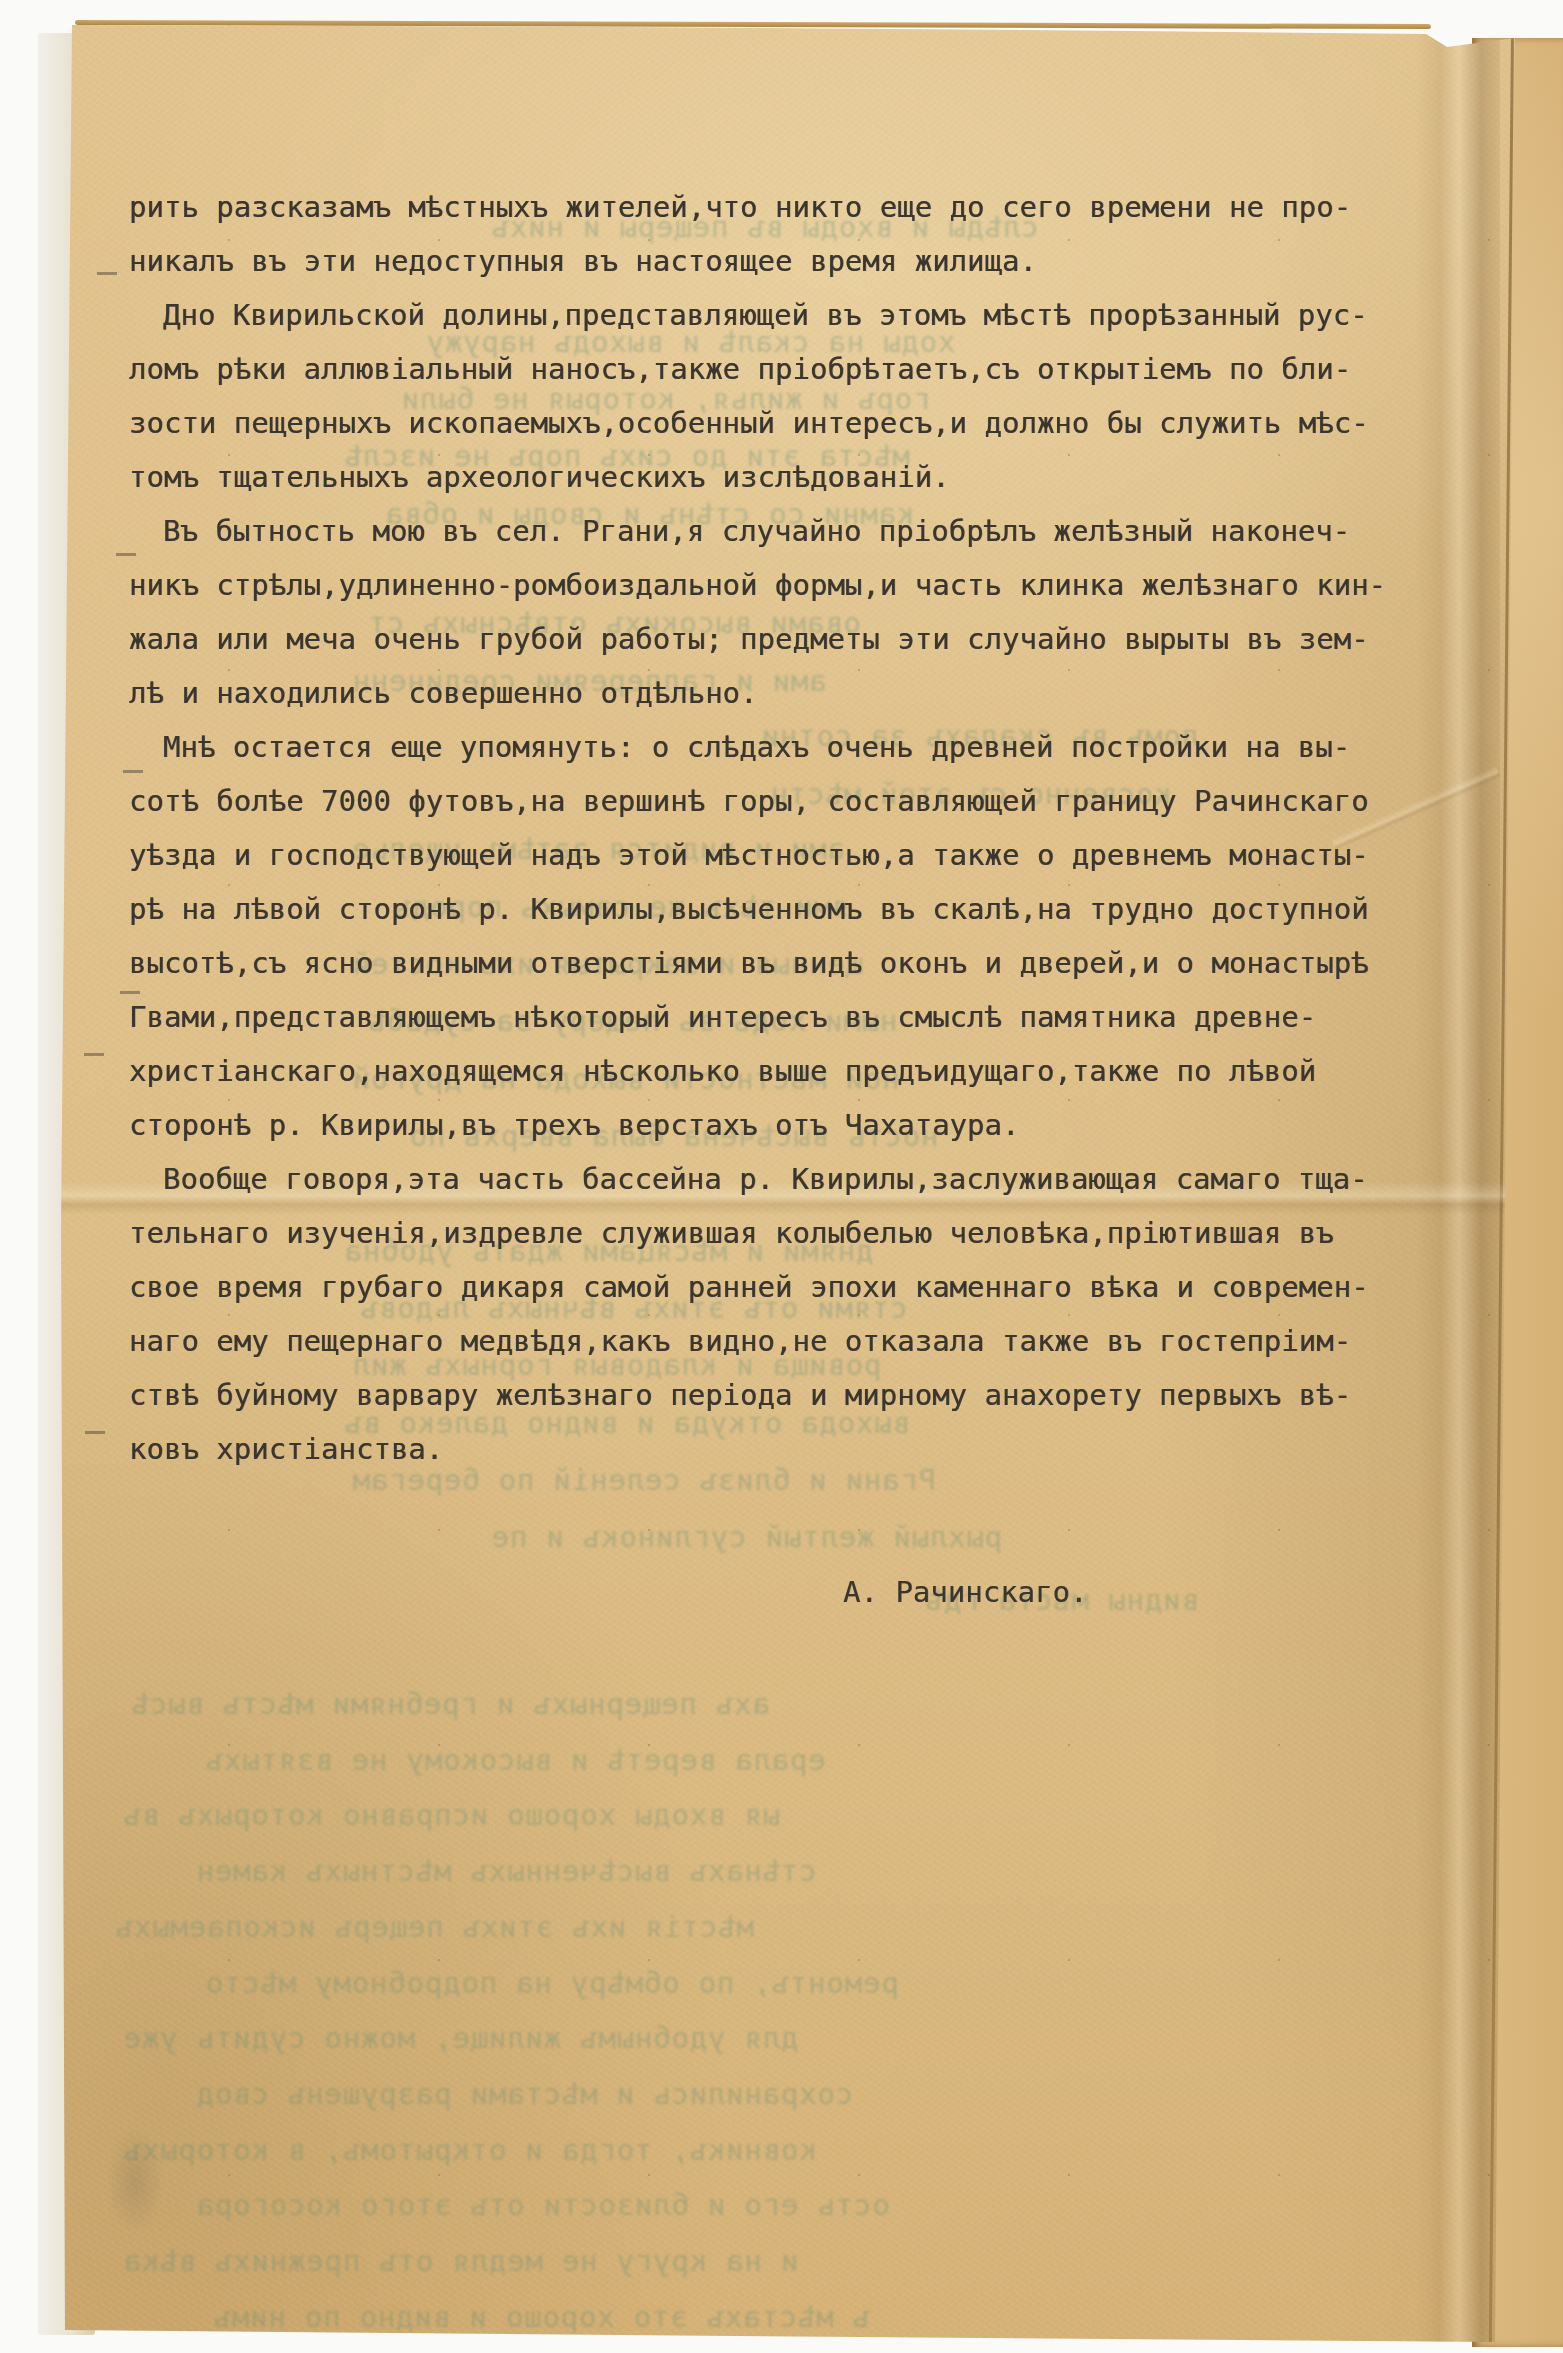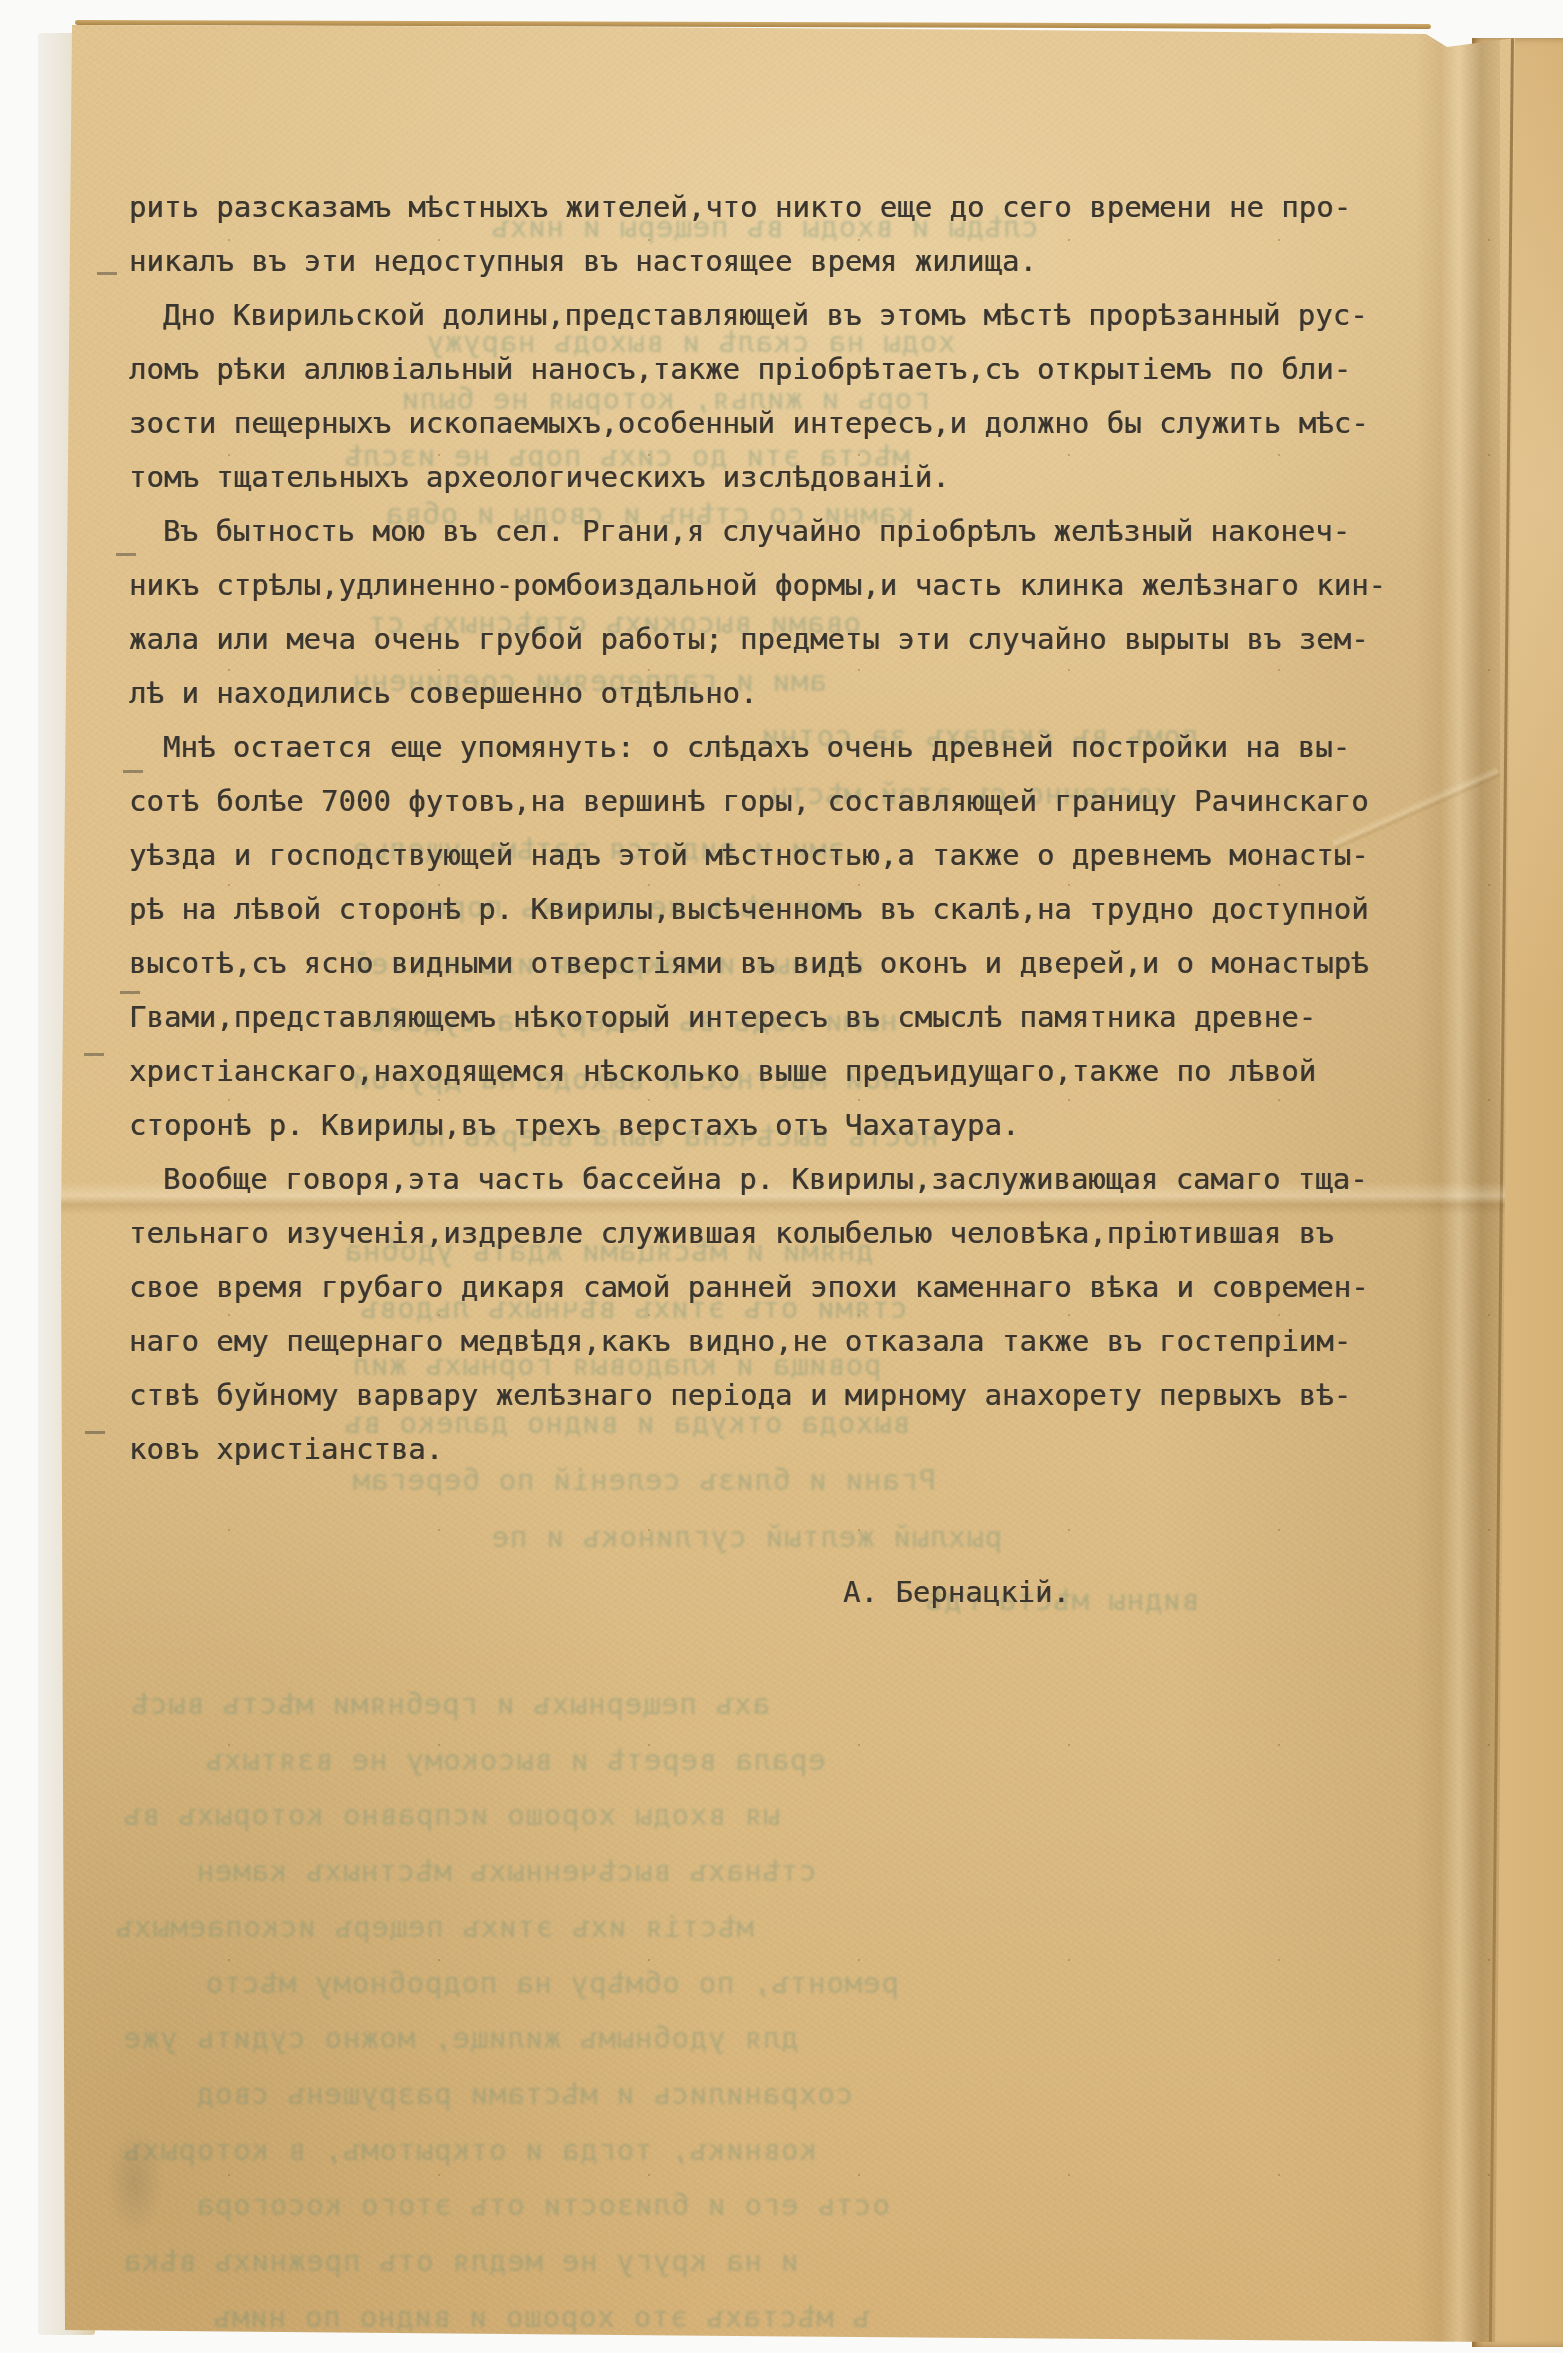--- a/index.html
+++ b/index.html
@@ -165,21 +165,21 @@
       </div>
 
     <div class="fold-vertical"></div>
     <div class="fold-line"></div>
     <div class="crease-horizontal"></div>
     <div class="crease-diag"></div>
     <div class="smudge"></div>
 
     <div class="text-block" id="text-block"><div class="tline">рить разсказамъ мѣстныхъ жителей,что никто еще до сего времени не про-</div><div class="tline">никалъ въ эти недоступныя въ настоящее время жилища.</div><div class="tline indent">Дно Квирильской долины,представляющей въ этомъ мѣстѣ прорѣзанный рус-</div><div class="tline">ломъ рѣки аллювіальный наносъ,также пріобрѣтаетъ,съ открытіемъ по бли-</div><div class="tline">зости пещерныхъ ископаемыхъ,особенный интересъ,и должно бы служить мѣс-</div><div class="tline">томъ тщательныхъ археологическихъ изслѣдованій.</div><div class="tline indent">Въ бытность мою въ сел. Ргани,я случайно пріобрѣлъ желѣзный наконеч-</div><div class="tline">никъ стрѣлы,удлиненно-ромбоиздальной формы,и часть клинка желѣзнаго кин-</div><div class="tline">жала или меча очень грубой работы; предметы эти случайно вырыты въ зем-</div><div class="tline">лѣ и находились совершенно отдѣльно.</div><div class="tline indent">Мнѣ остается еще упомянуть: о слѣдахъ очень древней постройки на вы-</div><div class="tline">сотѣ болѣе 7000 футовъ,на вершинѣ горы, составляющей границу Рачинскаго</div><div class="tline">уѣзда и господствующей надъ этой мѣстностью,а также о древнемъ монасты-</div><div class="tline">рѣ на лѣвой сторонѣ р. Квирилы,высѣченномъ въ скалѣ,на трудно доступной</div><div class="tline">высотѣ,съ ясно видными отверстіями въ видѣ оконъ и дверей,и о монастырѣ</div><div class="tline">Гвами,представляющемъ нѣкоторый интересъ въ смыслѣ памятника древне-</div><div class="tline">христіанскаго,находящемся нѣсколько выше предъидущаго,также по лѣвой</div><div class="tline">сторонѣ р. Квирилы,въ трехъ верстахъ отъ Чахатаура.</div><div class="tline indent">Вообще говоря,эта часть бассейна р. Квирилы,заслуживающая самаго тща-</div><div class="tline">тельнаго изученія,издревле служившая колыбелью человѣка,пріютившая въ</div><div class="tline">свое время грубаго дикаря самой ранней эпохи каменнаго вѣка и современ-</div><div class="tline">наго ему пещернаго медвѣдя,какъ видно,не отказала также въ гостепріим-</div><div class="tline">ствѣ буйному варвару желѣзнаго періода и мирному анахорету первыхъ вѣ-</div><div class="tline">ковъ христіанства.</div></div>
 
-    <div class="signature">А. Бернацкій.</div>
+    <div class="signature">А. Рачинскаго.</div>
 
     <div id="margin-marks">
         <div class="margin-mark" style="left: 97px; top: 272px;"></div>
         <div class="margin-mark" style="left: 116px; top: 553px;"></div>
         <div class="margin-mark" style="left: 123px; top: 770px;"></div>
         <div class="margin-mark" style="left: 120px; top: 991px;"></div>
         <div class="margin-mark" style="left: 84px; top: 1053px;"></div>
         <div class="margin-mark" style="left: 85px; top: 1431px;"></div>
       </div>
   </div>

